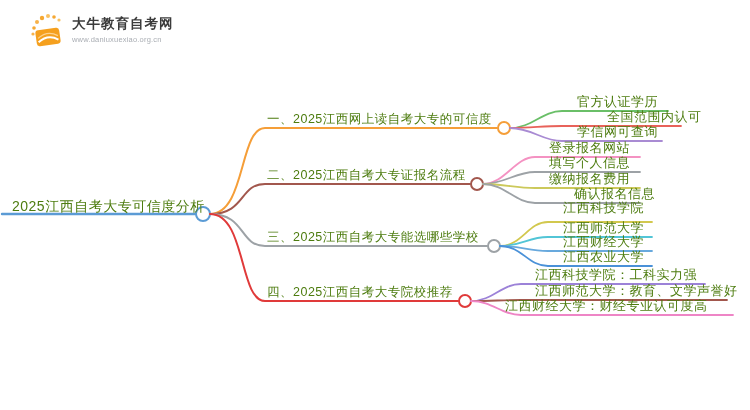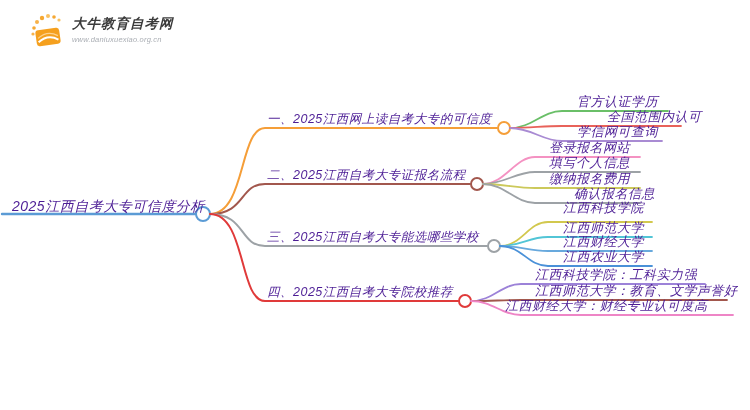--- a/index.html
+++ b/index.html
@@ -1,24 +1,24 @@
 <!DOCTYPE html>
 <html><head>
 <meta charset="utf-8">
 <style>
   html,body{margin:0;padding:0;}
   body{
     width:750px;height:410px;position:relative;overflow:hidden;
     background:#ffffff;
     font-family:"Liberation Sans","DejaVu Sans",sans-serif;
   }
-  #stage{position:absolute;inset:0;width:681px;height:410px;font-style:italic;}
+  #stage{position:absolute;inset:0;width:681px;height:410px;}
   #links{position:absolute;left:0;top:0;}
   .node{
-    position:absolute;white-space:nowrap;color:#4c1d95;line-height:1.15;
+    position:absolute;white-space:nowrap;color:#4d7c0f;line-height:1.15;
     letter-spacing:.5px;
   }
   .root-label{font-size:14px;}
   .branch-label{font-size:12.5px;}
   .leaf-label{font-size:13px;}
   
   .logo{position:absolute;left:26px;top:8px;display:flex;align-items:center;}
   .logo-text{margin-left:4px;}
   .logo-title{font-size:13.5px;font-weight:bold;color:#3b3b3b;letter-spacing:1px;}
   .logo-url{font-size:7.5px;color:#a9adb3;margin-top:2px;letter-spacing:.2px;}

